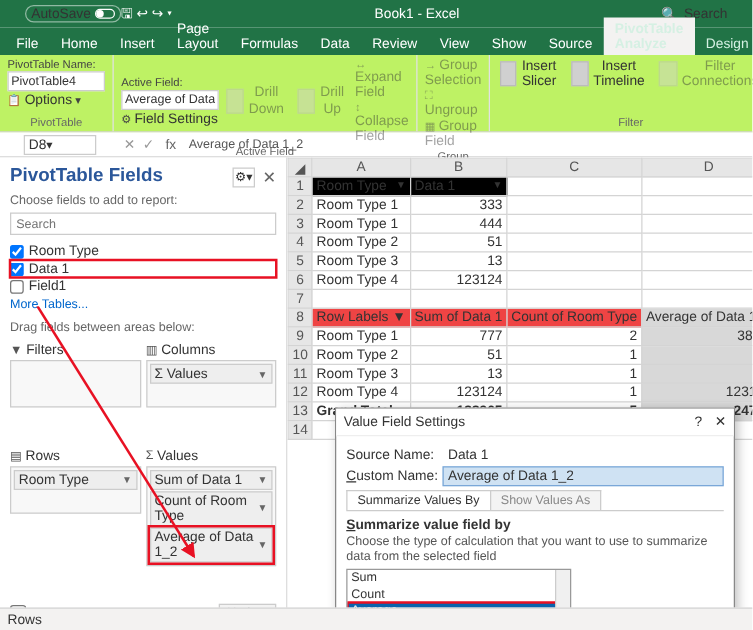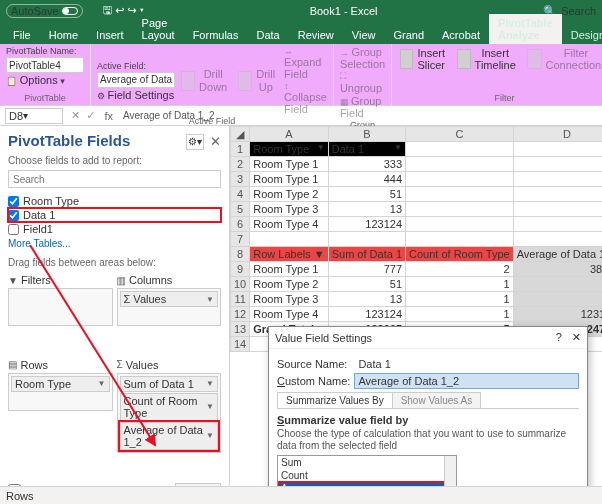--- a/index.html
+++ b/index.html
@@ -1,39 +1,39 @@
 <!DOCTYPE html>
 <html><head>
 <meta charset="utf-8">
 <style>
 *{box-sizing:border-box;margin:0;padding:0;font-family:"Segoe UI",Arial,sans-serif;font-size:11px;color:#333}
 body{background:#fff;width:602px;height:504px;overflow:hidden;position:relative}
-.titlebar{background:#217346;height:22px;display:flex;align-items:center;color:#fff;padding:0 6px;gap:20px}
+.titlebar{background:#217346;height:22px;display:flex;align-items:center;color:#fff;padding:0 20px;gap:0}
 .titlebar .autosave{border:1px solid rgba(255,255,255,.5);border-radius:8px;padding:0 4px;font-size:9px;display:flex;align-items:center;gap:3px}
 .titlebar .pill{width:16px;height:8px;border:1px solid #fff;border-radius:4px;position:relative}
 .titlebar .pill::after{content:"";width:6px;height:6px;background:#fff;border-radius:50%;position:absolute;left:0;top:0}
 .titlebar .qat{display:flex;gap:6px;color:#fff;font-size:11px}
 .titlebar .title{flex:1;text-align:center;color:#fff;font-size:11px}
 .titlebar .search{display:flex;align-items:center;gap:4px;color:#fff;font-size:11px}
 .ribbon-tabs{display:flex;background:#217346;height:22px;align-items:flex-end;padding-left:4px}
 .ribbon-tabs .tab{padding:3px 9px;color:#fff;font-size:11px;cursor:pointer}
 .ribbon-tabs .tab.active{background:#f3f2f1;color:#217346;font-weight:600}
 .ribbon-tabs .tab.ctx{color:#d5f0e3}
-.ribbon{background:#f0abfc;height:62px;display:flex;border-bottom:1px solid #d4d4d4;font-size:10px}
+.ribbon{background:#bef264;height:62px;display:flex;border-bottom:1px solid #d4d4d4;font-size:10px}
 .ribbon .group{border-right:1px solid #e1e1e1;padding:2px 6px;display:flex;flex-direction:column;justify-content:space-between}
 .ribbon .groupname{text-align:center;color:#666;font-size:9px;padding-top:1px}
 .ribbon .row{display:flex;gap:4px;align-items:center}
 .ribbon .btn{display:flex;align-items:center;gap:1px;padding:1px 2px;color:#666;font-size:9px;text-align:center;line-height:1.1}
 .ribbon .btn.dis{opacity:.45}
 .ribbon .ico{width:16px;height:16px;background:#d0d0d0;border:1px solid #bbb}
 .ribbon .ico.lg{width:20px;height:20px}
 .ribbon input.small{width:78px;height:16px;border:1px solid #ccc;font-size:10px;padding:0 2px;background:#fff}
 .ribbon .lbl{font-size:9px;color:#444}
 .formula-bar{display:flex;height:20px;border-bottom:1px solid #d4d4d4;align-items:center;background:#fff}
-.formula-bar .namebox{width:58px;border:1px solid #ccc;height:16px;margin:0 5px;padding:0 3px;font-size:10px;display:flex;align-items:center}
+.formula-bar .namebox{width:58px;border:1px solid #ccc;height:16px;margin:0 19px;padding:0 3px;font-size:10px;display:flex;align-items:center}
 .formula-bar .fx{padding:0 6px;color:#666;}
 .formula-bar .fval{flex:1;padding:0 4px;font-size:10px;color:#555}
 .main{display:flex;height:378px}
 .pane{width:230px;border-right:1px solid #d4d4d4;background:#fff;padding:6px 8px;display:flex;flex-direction:column}
 .pane h1{font-size:15px;font-weight:700;color:#2b579a;margin-bottom:2px}
 .pane .top{display:flex;justify-content:space-between;align-items:center}
 .pane .gear{width:18px;height:16px;border:1px solid #ccc;display:flex;align-items:center;justify-content:center;font-size:10px}
 .pane .close{font-size:13px;color:#666;cursor:pointer;margin-left:6px}
 .pane .hint{color:#666;font-size:10px;margin:4px 0}
 .pane .search{border:1px solid #ccc;height:18px;width:100%;padding:0 4px;margin-bottom:6px;color:#aaa;font-size:10px}
@@ -100,22 +100,22 @@
 
 <div class="ribbon-tabs">
   <div class="tab">File</div>
   <div class="tab">Home</div>
   <div class="tab">Insert</div>
   <div class="tab">Page Layout</div>
   <div class="tab">Formulas</div>
   <div class="tab">Data</div>
   <div class="tab">Review</div>
   <div class="tab">View</div>
-  <div class="tab">Grand</div>
-  <div class="tab">Acrobat</div>
+  <div class="tab">Show</div>
+  <div class="tab">Source</div>
   <div class="tab active ctx">PivotTable Analyze</div>
   <div class="tab ctx">Design</div>
 </div>
 
 <div class="ribbon">
   <div class="group">
     <div class="row" style="flex-direction:column;align-items:flex-start;gap:1px">
       <span class="lbl">PivotTable Name:</span>
       <input class="small" value="PivotTable4" style="">
       <span class="lbl">📋 <span>Options</span> ▾</span>

